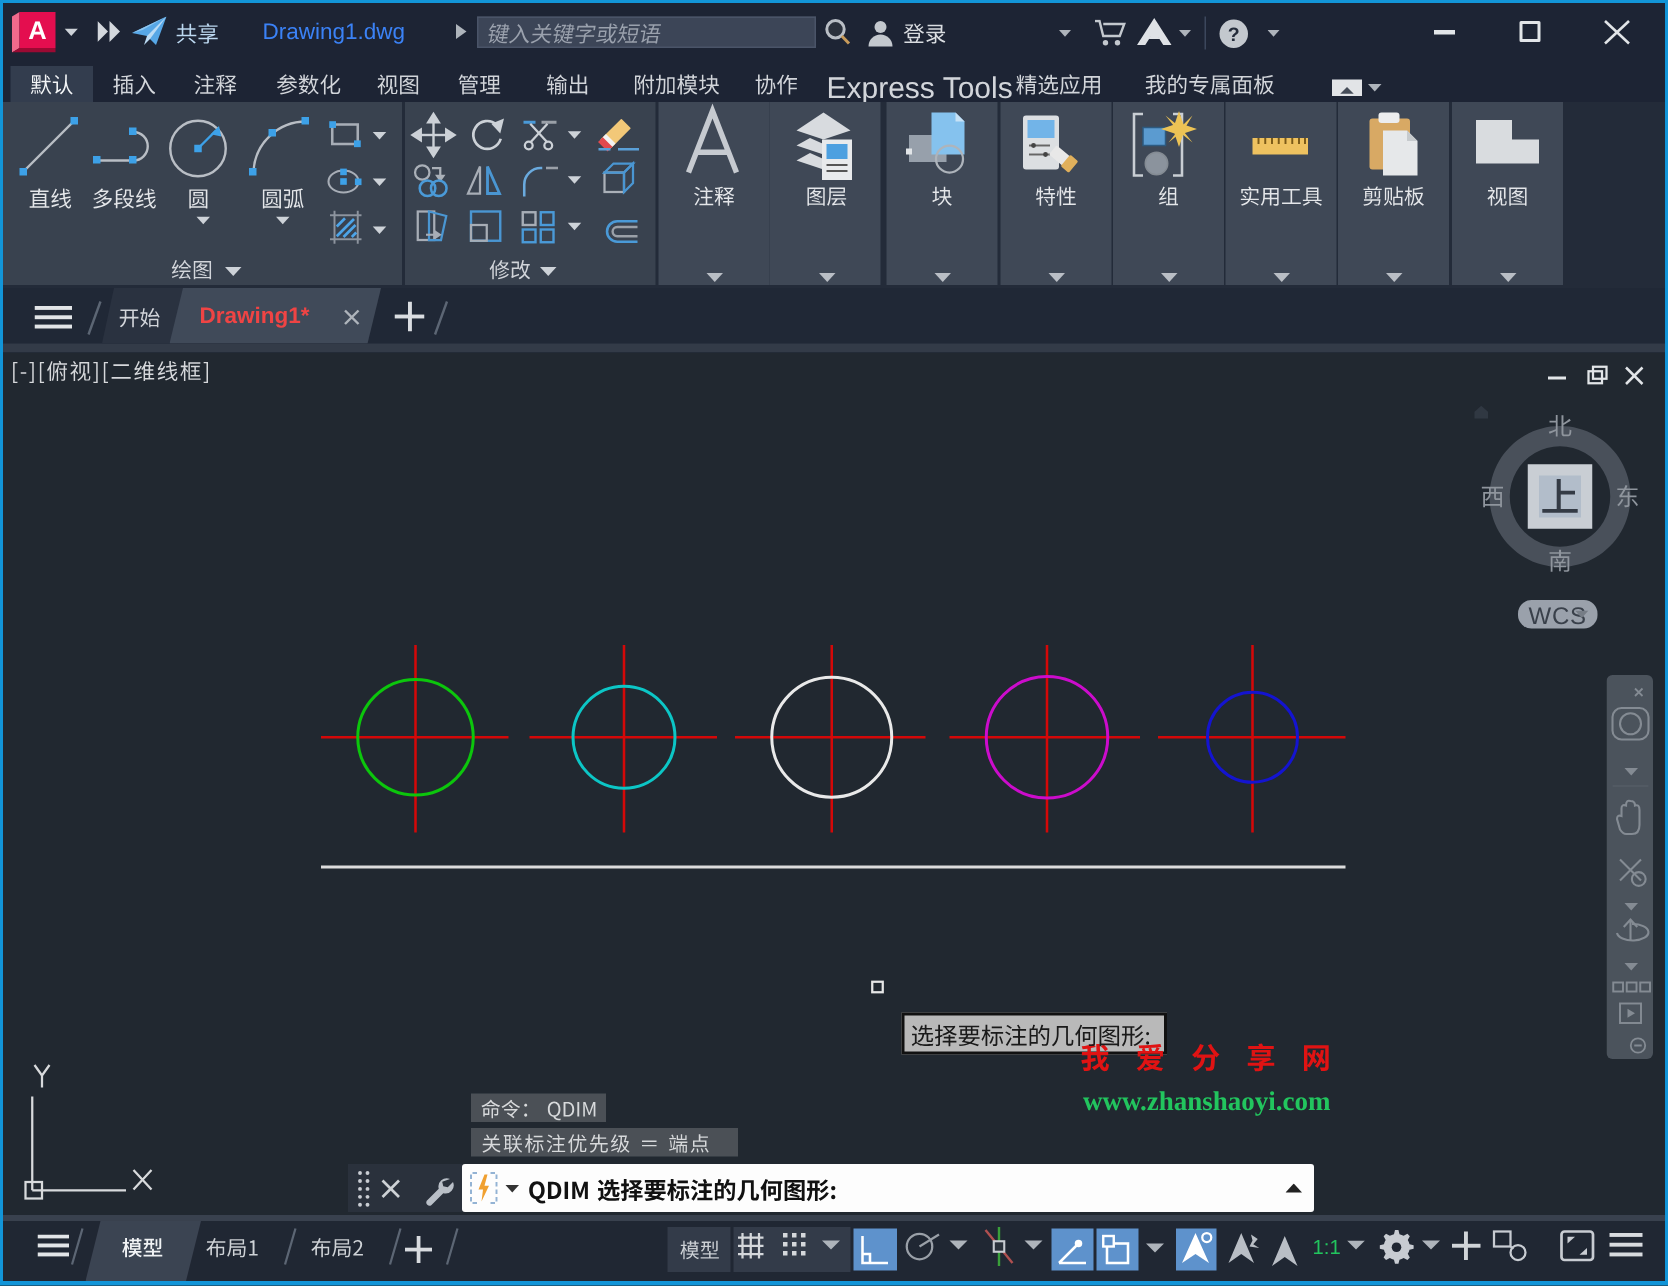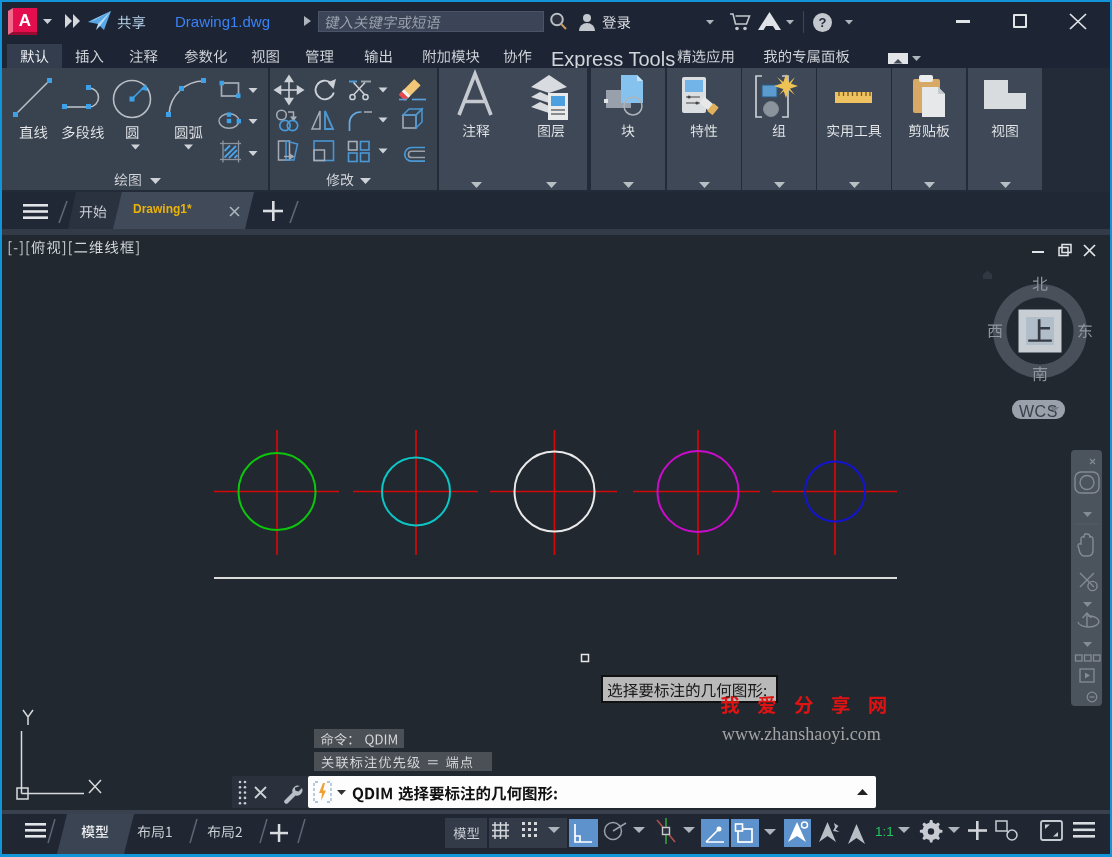--- a/index.html
+++ b/index.html
@@ -388,21 +388,21 @@
   </svg>
 <svg class="a" style="left:68px;top:192px" width="58" height="37">
     <polygon points="8,0 58,0 50,37 0,37" fill="#2a3240"></polygon>
   </svg>
 <svg style="position:absolute;left:79.0px;top:198.8px;overflow:visible;z-index:6" width="28" height="25" viewBox="0 -18.2 28 25.2">
     <path d="M9.1 -9.8V-5.9H5.2V-6.5V-9.8ZM0.7 -5.9V-4.8H4C3.8 -2.9 3.1 -1.1 0.8 0.4C1 0.6 1.4 0.9 1.6 1.2C4.2 -0.5 4.9 -2.6 5.1 -4.8H9.1V1.1H10.2V-4.8H13.3V-5.9H10.2V-9.8H12.9V-10.8H1.2V-9.8H4.1V-6.5L4.1 -5.9Z M20.5 -4.6V1.1H21.4V0.5H25.7V1.1H26.7V-4.6ZM21.4 -0.4V-3.6H25.7V-0.4ZM20 -5.7C20.4 -5.9 21 -5.9 26.2 -6.3C26.4 -6 26.6 -5.6 26.7 -5.3L27.6 -5.8C27.1 -6.9 26.2 -8.5 25.2 -9.7L24.4 -9.3C24.8 -8.7 25.3 -8 25.7 -7.2L21.3 -7C22.2 -8.2 23.1 -9.8 23.9 -11.5L22.8 -11.8C22.1 -10 20.9 -8.1 20.6 -7.6C20.2 -7.1 19.9 -6.8 19.7 -6.7C19.8 -6.4 19.9 -5.9 20 -5.7ZM16.8 -7.9H18.4C18.3 -6.1 17.9 -4.6 17.5 -3.4C17 -3.8 16.5 -4.1 16 -4.5C16.3 -5.5 16.6 -6.7 16.8 -7.9ZM14.9 -4.1C15.6 -3.6 16.4 -3 17 -2.4C16.4 -1.2 15.6 -0.3 14.6 0.3C14.8 0.5 15.1 0.8 15.2 1.1C16.3 0.4 17.1 -0.5 17.8 -1.7C18.3 -1.2 18.8 -0.7 19.1 -0.3L19.7 -1.1C19.4 -1.6 18.9 -2.2 18.2 -2.7C18.9 -4.3 19.3 -6.3 19.4 -8.8L18.8 -8.9L18.7 -8.9H17C17.2 -9.8 17.4 -10.8 17.5 -11.6L16.5 -11.7C16.4 -10.8 16.3 -9.9 16.1 -8.9H14.6V-7.9H15.9C15.6 -6.5 15.2 -5.1 14.9 -4.1Z" fill="#d2d5da"></path>
   </svg>
 <svg class="a" style="left:113px;top:192px" width="141" height="37">
     <polygon points="9,0 141,0 132,37 0,37" fill="#404a59"></polygon>
   </svg>
-<div class="a" style="left:133px;top:202px;font-size:12px;font-weight:bold;color:#eab308;z-index:6">Drawing1*</div>
+<div class="a" style="left:133px;top:202px;font-size:15px;font-weight:bold;color:#ef4444;z-index:6">Drawing1*</div>
 <svg class="a" style="left:229px;top:206px;z-index:6" width="11" height="11">
  <line x1="1" y1="1" x2="10" y2="10" stroke="#aeb4bb" stroke-width="1.6"></line>
     <line x1="10" y1="1" x2="1" y2="10" stroke="#aeb4bb" stroke-width="1.6"></line>
   </svg>
 <svg class="a" style="left:263px;top:201px;z-index:6" width="20" height="20">
  <rect x="9" y="0" width="2.6" height="20" fill="#dadde1"></rect>
     <rect x="0" y="8.7" width="20" height="2.6" fill="#dadde1"></rect>
   </svg>
 <svg class="a" style="left:288px;top:200px" width="12" height="24">
     <line x1="10" y1="1" x2="2" y2="23" stroke="#5c6674" stroke-width="1.6"></line>
@@ -502,21 +502,21 @@
   <path d="M89,780 l12,13 m0,-13 l-12,13"></path>
  </g>
 </svg>
 <div class="a" style="left:601px;top:675px;width:177px;height:28px;background:#b9b9b9;border:2px solid #111;z-index:4"></div>
 <svg style="position:absolute;left:606.0px;top:675.5px;overflow:visible;z-index:5" width="162" height="28" viewBox="0 -20.5 162 28.4">
     <path d="M1 -12.1C1.9 -11.3 3 -10.2 3.4 -9.4L4.4 -10.2C3.9 -10.9 2.8 -12 1.9 -12.7ZM7 -12.8C6.7 -11.4 6 -10 5.2 -9.1C5.4 -8.9 5.9 -8.6 6.2 -8.4C6.5 -8.9 6.9 -9.4 7.2 -10H9.5V-7.7H5.1V-6.7H7.9C7.6 -4.6 7 -3.1 4.6 -2.3C4.9 -2.1 5.2 -1.6 5.4 -1.3C8 -2.4 8.8 -4.2 9.1 -6.7H10.7V-3C10.7 -1.8 11 -1.5 12.2 -1.5C12.4 -1.5 13.5 -1.5 13.7 -1.5C14.7 -1.5 15 -2 15.2 -4C14.8 -4.1 14.3 -4.2 14.1 -4.5C14.1 -2.8 14 -2.6 13.6 -2.6C13.4 -2.6 12.5 -2.6 12.4 -2.6C11.9 -2.6 11.9 -2.6 11.9 -3V-6.7H15V-7.7H10.7V-10H14.4V-11.1H10.7V-13.2H9.5V-11.1H7.7C7.9 -11.5 8 -12.1 8.2 -12.6ZM4 -7.2H0.9V-6.1H2.8V-1.3C2.1 -1 1.4 -0.4 0.7 0.2L1.5 1.3C2.4 0.3 3.3 -0.5 3.8 -0.5C4.2 -0.5 4.7 -0.1 5.3 0.3C6.3 0.9 7.6 1.1 9.5 1.1C11 1.1 13.7 1 14.9 0.9C14.9 0.6 15.1 -0 15.3 -0.3C13.7 -0.2 11.3 -0 9.5 -0C7.8 -0 6.5 -0.1 5.5 -0.7C4.8 -1.2 4.4 -1.5 4 -1.6Z M18.6 -13.3V-10.1H16.5V-9H18.6V-5.6C17.8 -5.4 17 -5.2 16.4 -5L16.7 -3.8L18.6 -4.4V-0.2C18.6 0 18.5 0.1 18.3 0.1C18.1 0.1 17.5 0.1 16.8 0.1C17 0.4 17.1 0.9 17.2 1.2C18.2 1.2 18.8 1.2 19.2 1C19.6 0.8 19.8 0.5 19.8 -0.2V-4.8L21.6 -5.4L21.4 -6.5L19.8 -6V-9H21.6V-10.1H19.8V-13.3ZM28.5 -11.4C27.9 -10.5 27.2 -9.8 26.3 -9.2C25.4 -9.8 24.7 -10.5 24.2 -11.4ZM22.1 -12.4V-11.4H23.1C23.7 -10.3 24.4 -9.4 25.3 -8.6C24.1 -7.9 22.7 -7.3 21.4 -7C21.6 -6.7 21.9 -6.3 22 -6C23.4 -6.4 24.9 -7.1 26.2 -7.9C27.5 -7 28.9 -6.4 30.5 -6C30.6 -6.3 31 -6.7 31.2 -7C29.7 -7.3 28.3 -7.8 27.2 -8.6C28.4 -9.5 29.5 -10.7 30.2 -12.1L29.5 -12.5L29.2 -12.4ZM25.6 -6.5V-5.1H22.4V-4H25.6V-2.4H21.6V-1.3H25.6V1.3H26.8V-1.3H30.9V-2.4H26.8V-4H29.8V-5.1H26.8V-6.5Z M42.2 -3.7C41.7 -2.7 41 -2 40 -1.5C38.9 -1.8 37.7 -2 36.5 -2.2C36.8 -2.7 37.2 -3.1 37.6 -3.7ZM33.5 -10.2V-6.1H37.7C37.5 -5.7 37.2 -5.2 36.9 -4.7H32.5V-3.7H36.2C35.6 -2.9 35.1 -2.2 34.5 -1.6C35.9 -1.3 37.2 -1.1 38.4 -0.8C36.9 -0.2 34.9 0.1 32.5 0.2C32.7 0.5 32.9 0.9 33 1.2C36 1 38.4 0.5 40.1 -0.3C42.2 0.2 43.9 0.7 45.2 1.3L46.2 0.3C44.9 -0.1 43.3 -0.6 41.4 -1.1C42.3 -1.8 43 -2.6 43.5 -3.7H46.6V-4.7H38.3C38.5 -5.1 38.8 -5.5 39 -5.9L38.2 -6.1H45.6V-10.2H41.8V-11.5H46.3V-12.6H32.7V-11.5H37V-10.2ZM38.1 -11.5H40.7V-10.2H38.1ZM34.6 -9.2H37V-7.1H34.6ZM38.1 -9.2H40.7V-7.1H38.1ZM41.8 -9.2H44.5V-7.1H41.8Z M54.8 -12.1V-10.9H61.7V-12.1ZM59.7 -5.1C60.5 -3.6 61.2 -1.5 61.4 -0.3L62.5 -0.6C62.3 -1.9 61.5 -3.9 60.7 -5.5ZM55.2 -5.4C54.7 -3.7 54 -2 53.2 -0.9C53.4 -0.8 53.9 -0.4 54.1 -0.3C55 -1.5 55.8 -3.3 56.2 -5.2ZM54.1 -8.3V-7.2H57.4V-0.3C57.4 -0.1 57.4 -0 57.1 0C56.9 0 56.2 0 55.4 -0C55.5 0.3 55.7 0.9 55.8 1.2C56.9 1.2 57.6 1.2 58 1C58.5 0.8 58.6 0.4 58.6 -0.3V-7.2H62.5V-8.3ZM50.6 -13.3V-9.9H48.2V-8.8H50.3C49.8 -6.9 48.8 -4.6 47.8 -3.4C48 -3.1 48.3 -2.6 48.4 -2.3C49.2 -3.3 50 -5 50.6 -6.7V1.2H51.8V-7C52.3 -6.2 52.9 -5.3 53.2 -4.8L53.9 -5.7C53.6 -6.1 52.2 -7.9 51.8 -8.4V-8.8H53.8V-9.9H51.8V-13.3Z M64.7 -12.2C65.7 -11.7 67 -11 67.7 -10.5L68.4 -11.4C67.7 -11.9 66.4 -12.6 65.3 -13.1ZM63.9 -7.9C64.9 -7.4 66.2 -6.6 66.8 -6.1L67.5 -7.1C66.8 -7.6 65.5 -8.3 64.5 -8.7ZM64.3 0.3 65.3 1.1C66.3 -0.4 67.4 -2.4 68.2 -4L67.3 -4.8C66.4 -3 65.2 -0.9 64.3 0.3ZM71.9 -12.9C72.4 -12.1 72.9 -11 73.2 -10.3L74.3 -10.8C74.1 -11.5 73.5 -12.5 72.9 -13.3ZM68.5 -10.3V-9.1H72.6V-5.6H69.1V-4.4H72.6V-0.4H68V0.8H78.4V-0.4H73.9V-4.4H77.5V-5.6H73.9V-9.1H78V-10.3Z M87.7 -6.7C88.6 -5.5 89.7 -4 90.1 -3L91.2 -3.6C90.6 -4.6 89.5 -6.1 88.6 -7.2ZM82.8 -13.3C82.7 -12.5 82.4 -11.5 82.1 -10.7H80.4V0.9H81.5V-0.4H85.9V-10.7H83.2C83.5 -11.4 83.8 -12.3 84.1 -13.1ZM81.5 -9.7H84.8V-6.3H81.5ZM81.5 -1.5V-5.3H84.8V-1.5ZM88.4 -13.3C87.9 -11.2 87.1 -9 86 -7.6C86.3 -7.4 86.8 -7.1 87 -6.9C87.5 -7.6 88 -8.6 88.5 -9.7H92.5C92.3 -3.3 92.1 -0.9 91.6 -0.4C91.4 -0.2 91.2 -0.1 90.9 -0.1C90.5 -0.1 89.6 -0.1 88.5 -0.2C88.8 0.1 88.9 0.6 88.9 0.9C89.8 1 90.8 1 91.3 1C91.9 0.9 92.2 0.8 92.6 0.3C93.2 -0.5 93.4 -2.9 93.7 -10.2C93.7 -10.3 93.7 -10.8 93.7 -10.8H88.9C89.2 -11.5 89.4 -12.3 89.6 -13.1Z M98.8 -12.4V-7.5C98.8 -5 98.5 -1.8 95.5 0.4C95.7 0.6 96.2 1.1 96.4 1.3C99.6 -1 100 -4.7 100 -7.5V-11.2H105.1V-1.1C105.1 0.5 105.4 0.9 106.6 0.9C106.9 0.9 108.2 0.9 108.4 0.9C109.7 0.9 109.9 -0 110 -2.7C109.7 -2.8 109.2 -3 108.9 -3.3C108.8 -0.9 108.8 -0.3 108.3 -0.3C108 -0.3 107 -0.3 106.8 -0.3C106.4 -0.3 106.3 -0.4 106.3 -1.1V-12.4Z M116 -11.7V-10.6H123.5V-0.4C123.5 -0.1 123.4 0 123 0C122.7 0.1 121.5 0.1 120.3 0C120.4 0.4 120.6 0.9 120.7 1.2C122.2 1.2 123.3 1.2 123.9 1C124.4 0.8 124.6 0.5 124.6 -0.4V-10.6H125.8V-11.7ZM117.6 -7.3H120.3V-4H117.6ZM116.4 -8.4V-1.8H117.6V-2.9H121.4V-8.4ZM114.8 -13.3C114 -10.9 112.6 -8.5 111.2 -7C111.4 -6.7 111.8 -6.1 111.9 -5.8C112.4 -6.4 112.9 -7 113.3 -7.7V1.2H114.5V-9.7C115.1 -10.7 115.5 -11.8 115.9 -12.9Z M132.3 -4.4C133.6 -4.1 135.2 -3.6 136.1 -3.1L136.6 -4C135.7 -4.4 134.1 -4.9 132.8 -5.1ZM130.7 -2.4C132.9 -2.1 135.7 -1.5 137.2 -1L137.7 -1.8C136.2 -2.4 133.4 -3 131.3 -3.2ZM127.7 -12.6V1.3H128.9V0.6H139.7V1.3H140.9V-12.6ZM128.9 -0.5V-11.5H139.7V-0.5ZM132.9 -11.2C132.2 -9.9 130.8 -8.7 129.4 -7.9C129.7 -7.7 130.1 -7.3 130.3 -7.1C130.7 -7.5 131.2 -7.8 131.7 -8.3C132.2 -7.8 132.8 -7.3 133.4 -6.9C132.1 -6.2 130.6 -5.8 129.1 -5.5C129.4 -5.2 129.6 -4.8 129.7 -4.5C131.3 -4.9 132.9 -5.5 134.4 -6.3C135.7 -5.5 137.2 -5 138.7 -4.7C138.9 -5 139.2 -5.4 139.4 -5.6C138 -5.8 136.6 -6.3 135.4 -6.8C136.6 -7.6 137.6 -8.5 138.2 -9.6L137.6 -10L137.4 -9.9H133.3C133.5 -10.2 133.7 -10.5 133.9 -10.8ZM132.4 -8.9 132.5 -9H136.6C136 -8.4 135.2 -7.8 134.4 -7.3C133.6 -7.8 132.9 -8.3 132.4 -8.9Z M155.6 -13C154.6 -11.7 152.8 -10.4 151.3 -9.6C151.6 -9.4 151.9 -9.1 152.1 -8.8C153.7 -9.7 155.5 -11.1 156.7 -12.6ZM156 -8.7C155 -7.3 153.1 -5.9 151.4 -5C151.7 -4.8 152.1 -4.4 152.3 -4.2C154 -5.1 155.9 -6.7 157.1 -8.2ZM156.4 -4.4C155.2 -2.4 153 -0.7 150.6 0.3C150.9 0.6 151.3 1 151.5 1.2C153.9 0.1 156.2 -1.8 157.5 -4ZM148.6 -11.2V-7.1H146V-11.2ZM142.8 -7.1V-6H144.9C144.8 -3.6 144.5 -1.3 142.8 0.6C143.1 0.7 143.5 1.1 143.7 1.4C145.6 -0.7 146 -3.3 146 -6H148.6V1.2H149.8V-6H151.5V-7.1H149.8V-11.2H151.3V-12.3H143.1V-11.2H144.9V-7.1Z M160.2 -6.2C160.8 -6.2 161.2 -6.6 161.2 -7.3C161.2 -7.9 160.8 -8.4 160.2 -8.4C159.6 -8.4 159.2 -7.9 159.2 -7.3C159.2 -6.6 159.6 -6.2 160.2 -6.2ZM160.2 0.2C160.8 0.2 161.2 -0.2 161.2 -0.9C161.2 -1.5 160.8 -2 160.2 -2C159.6 -2 159.2 -1.5 159.2 -0.9C159.2 -0.2 159.6 0.2 160.2 0.2Z" fill="#1a1a1a"></path>
   </svg>
 <svg style="position:absolute;left:720.0px;top:687.1px;overflow:visible;z-index:4" width="185" height="35" viewBox="0 -25.4 185 35.1">
     <path d="M13.7 -14.8C14.8 -13.9 16 -12.5 16.5 -11.6L18.4 -12.9C17.8 -13.8 16.6 -15.1 15.5 -16ZM15.9 -8.2C15.4 -7.2 14.7 -6.3 14 -5.5C13.8 -6.5 13.6 -7.6 13.5 -8.8H18.6V-11H13.2C13.1 -12.8 13 -14.6 13 -16.4H10.6C10.6 -14.6 10.7 -12.8 10.8 -11H7V-13.7C8.2 -13.9 9.3 -14.2 10.3 -14.4L8.7 -16.4C6.7 -15.8 3.6 -15.2 0.9 -14.8C1.1 -14.3 1.4 -13.4 1.5 -12.8C2.5 -12.9 3.6 -13.1 4.7 -13.2V-11H1V-8.8H4.7V-6.2C3.1 -5.9 1.7 -5.7 0.6 -5.5L1.2 -3.2L4.7 -3.8V-1C4.7 -0.7 4.5 -0.6 4.2 -0.6C3.9 -0.6 2.7 -0.6 1.6 -0.6C1.9 0 2.3 1.1 2.4 1.7C4 1.7 5.2 1.7 6 1.3C6.8 0.9 7 0.3 7 -1V-4.3L10.2 -5L10.1 -7.1L7 -6.6V-8.8H11C11.3 -6.9 11.6 -5.1 12 -3.5C10.7 -2.4 9.2 -1.5 7.6 -0.8C8.2 -0.2 8.9 0.5 9.2 1.1C10.5 0.4 11.7 -0.4 12.8 -1.3C13.7 0.6 14.8 1.8 16.2 1.8C18 1.8 18.7 1 19.1 -2.5C18.5 -2.7 17.7 -3.3 17.2 -3.8C17.1 -1.5 16.8 -0.6 16.4 -0.6C15.8 -0.6 15.2 -1.5 14.7 -3C16 -4.3 17.1 -5.7 17.9 -7.3Z M53.5 -16.3C49.7 -15.8 43.9 -15.4 38.9 -15.3C39.1 -14.8 39.3 -14.1 39.3 -13.5L42.3 -13.6L41.1 -13C41.3 -12.6 41.4 -12.1 41.6 -11.7H38.3V-8.1H40V-6.4H42.7C41.8 -3.6 40.2 -1.4 37.6 -0.1C38.1 0.3 38.9 1.2 39.1 1.6C41.1 0.5 42.6 -1.1 43.6 -3.1C44.3 -2.4 45 -1.7 45.9 -1.2C44.6 -0.8 43.3 -0.5 41.9 -0.3C42.3 0.1 42.8 1.1 43 1.6C44.8 1.3 46.5 0.8 48.1 0.1C49.9 0.8 51.9 1.3 54.2 1.6C54.4 1 54.9 0.1 55.3 -0.4C53.5 -0.5 51.8 -0.8 50.3 -1.3C51.5 -2.2 52.5 -3.3 53.2 -4.7L52 -5.5L51.6 -5.5H44.6L44.9 -6.4H53.6V-8.1H55.2V-11.7H51.8L53 -13.6L51.2 -14.1C52.2 -14.2 53.2 -14.3 54.1 -14.4ZM45.5 -13.3 46 -11.7H43.6C43.4 -12.2 43.1 -13 42.9 -13.6C44.2 -13.6 45.6 -13.7 46.9 -13.8ZM48.1 -11.7C47.9 -12.3 47.6 -13.1 47.3 -13.8C48.6 -13.9 49.8 -13.9 50.9 -14.1C50.6 -13.3 50.2 -12.4 49.8 -11.7ZM43.4 -9.6 43.1 -8.4H40.2V-9.8H53.2V-8.4H45.4L45.6 -9.3ZM45.8 -3.5H50C49.4 -3 48.8 -2.5 48.1 -2.1C47.2 -2.5 46.5 -3 45.8 -3.5Z M87.4 -16.4 85.2 -15.5C86.3 -13.4 87.7 -11.2 89.2 -9.4H78.8C80.3 -11.2 81.6 -13.3 82.5 -15.6L80 -16.3C78.9 -13.4 76.9 -10.6 74.6 -9C75.2 -8.6 76.2 -7.6 76.6 -7.1C77 -7.5 77.4 -7.8 77.8 -8.2V-7.1H80.9C80.5 -4.3 79.5 -1.7 75.1 -0.3C75.7 0.2 76.3 1.2 76.6 1.8C81.6 -0.1 82.9 -3.4 83.4 -7.1H87.5C87.3 -3.1 87.1 -1.4 86.7 -1C86.5 -0.8 86.3 -0.7 86 -0.7C85.5 -0.7 84.5 -0.7 83.4 -0.8C83.8 -0.2 84.1 0.8 84.1 1.5C85.3 1.6 86.4 1.6 87.1 1.5C87.8 1.4 88.4 1.2 88.9 0.5C89.6 -0.3 89.8 -2.6 90 -8.4V-8.4C90.4 -8 90.7 -7.7 91.1 -7.3C91.5 -7.9 92.4 -8.9 93 -9.3C90.9 -11 88.6 -13.9 87.4 -16.4Z M116.8 -10.7H124.7V-9.6H116.8ZM114.5 -12.3V-8H127.2V-12.3ZM125.7 -7.2 125 -7.2H113.8V-5.4H121.9C121.1 -5.1 120.3 -4.8 119.5 -4.6L119.5 -3.8H111.9V-1.8H119.5V-0.5C119.5 -0.2 119.3 -0.1 119 -0.1C118.6 -0.1 117.1 -0.1 116 -0.2C116.3 0.4 116.6 1.2 116.8 1.8C118.5 1.8 119.8 1.8 120.7 1.5C121.6 1.2 122 0.7 122 -0.4V-1.8H129.6V-3.8H122.2C124.2 -4.4 126.1 -5.1 127.7 -6L126.2 -7.3ZM119 -16.3C119.2 -15.9 119.3 -15.5 119.4 -15.1H112.2V-13.1H129.3V-15.1H122.1C121.9 -15.6 121.7 -16.2 121.4 -16.7Z M154.2 -6.6C153.7 -4.9 152.9 -3.4 151.8 -2.2V-9.5C152.6 -8.6 153.4 -7.6 154.2 -6.6ZM149.5 -15.5V1.7H151.8V-1.5C152.3 -1.2 152.9 -0.8 153.2 -0.6C154.2 -1.7 155 -3.1 155.7 -4.7C156.1 -4.1 156.5 -3.6 156.8 -3.1L158.2 -4.7C157.8 -5.4 157.2 -6.2 156.5 -7.1C156.9 -8.6 157.2 -10.4 157.5 -12.2L155.4 -12.4C155.3 -11.3 155.1 -10.1 154.8 -9C154.2 -9.8 153.6 -10.5 153 -11.1L151.8 -9.9V-13.3H163.7V-1.1C163.7 -0.7 163.5 -0.6 163.2 -0.6C162.7 -0.6 161.3 -0.6 160.1 -0.7C160.4 -0 160.8 1.1 160.9 1.7C162.8 1.7 164 1.7 164.9 1.3C165.7 0.9 166 0.2 166 -1.1V-15.5ZM157.2 -9.7C158 -8.8 158.8 -7.8 159.6 -6.7C158.9 -4.6 158 -2.9 156.6 -1.6C157.1 -1.4 158 -0.7 158.4 -0.4C159.5 -1.5 160.4 -3 161 -4.6C161.5 -3.9 161.9 -3.2 162.1 -2.6L163.7 -4.1C163.3 -5 162.6 -6 161.8 -7.1C162.3 -8.6 162.6 -10.4 162.8 -12.2L160.7 -12.4C160.6 -11.3 160.4 -10.2 160.2 -9.2C159.7 -9.8 159.1 -10.5 158.6 -11Z" fill="#e01313"></path>
   </svg>
-<div class="a" style="left:722px;top:724px;font-size:18px;font-weight:normal;color:#a3a3a3;font-family:'Liberation Serif',serif;z-index:4">www.zhanshaoyi.com</div>
+<div class="a" style="left:722px;top:724px;font-size:18px;font-weight:bold;color:#22c55e;font-family:'Liberation Serif',serif;z-index:4">www.zhanshaoyi.com</div>
 <div class="a" style="left:314px;top:729px;width:90px;height:19px;background:#4b5056;z-index:3"></div>
 <svg style="position:absolute;left:320.0px;top:726.5px;overflow:visible;z-index:4" width="79" height="24" viewBox="0 -17.6 79 24.3">
     <path d="M6.8 -11.5C5.5 -9.7 3 -8 0.5 -7.3C0.7 -7 0.9 -6.6 1.1 -6.3C2 -6.7 3.1 -7.1 4 -7.7V-6.9H9.4V-7.8C10.3 -7.2 11.3 -6.7 12.3 -6.4C12.5 -6.7 12.8 -7.1 13.1 -7.4C10.9 -7.9 8.6 -9.2 7.4 -10.6L7.6 -10.9ZM4.1 -7.8C5.1 -8.4 6 -9.1 6.8 -9.9C7.5 -9.1 8.4 -8.4 9.4 -7.8ZM1.7 -5.7V0H2.7V-1.1H5.8V-5.7ZM2.7 -4.8H4.9V-2H2.7ZM7.3 -5.7V1.1H8.3V-4.8H10.9V-1.9C10.9 -1.8 10.8 -1.7 10.6 -1.7C10.4 -1.7 9.8 -1.7 9 -1.7C9.1 -1.4 9.3 -1.1 9.3 -0.8C10.3 -0.8 11 -0.8 11.4 -0.9C11.7 -1.1 11.8 -1.4 11.8 -1.9V-5.7Z M18.9 -7.5C19.7 -6.9 20.5 -6 21 -5.5L21.7 -6.1C21.3 -6.7 20.4 -7.5 19.6 -8.1ZM15.8 -5.1V-4.1H23.1C22.3 -3.3 21.3 -2.3 20.4 -1.5C19.7 -1.9 19 -2.4 18.4 -2.8L17.6 -2C19.1 -1.1 21.1 0.3 22 1.1L22.8 0.3C22.4 -0 21.9 -0.5 21.3 -0.9C22.6 -2.2 24 -3.6 25.1 -4.7L24.3 -5.2L24.1 -5.1ZM20.4 -11.4C19 -9.5 16.4 -7.7 14 -6.6C14.3 -6.4 14.6 -6 14.7 -5.8C16.7 -6.7 18.8 -8.1 20.3 -9.7C21.8 -8.2 24.1 -6.6 25.9 -5.8C26.1 -6.1 26.4 -6.5 26.6 -6.7C24.7 -7.5 22.3 -9 20.9 -10.4L21.3 -10.9Z M30.4 -6.6C30.9 -6.6 31.4 -7 31.4 -7.6C31.4 -8.2 30.9 -8.6 30.4 -8.6C29.8 -8.6 29.3 -8.2 29.3 -7.6C29.3 -7 29.8 -6.6 30.4 -6.6ZM30.4 0.1C30.9 0.1 31.4 -0.4 31.4 -1C31.4 -1.6 30.9 -2 30.4 -2C29.8 -2 29.3 -1.6 29.3 -1C29.3 -0.4 29.8 0.1 30.4 0.1Z M49.6 -0.9C47.8 -0.9 46.6 -2.5 46.6 -5C46.6 -7.5 47.8 -9 49.6 -9C51.3 -9 52.5 -7.5 52.5 -5C52.5 -2.5 51.3 -0.9 49.6 -0.9ZM52.6 2.5C53.2 2.5 53.7 2.4 54 2.3L53.8 1.3C53.5 1.4 53.2 1.4 52.7 1.4C51.7 1.4 50.7 1 50.3 0.1C52.4 -0.2 53.8 -2.1 53.8 -5C53.8 -8.2 52 -10.1 49.6 -10.1C47.1 -10.1 45.3 -8.2 45.3 -5C45.3 -2.1 46.8 -0.2 49 0.1C49.5 1.5 50.8 2.5 52.6 2.5Z M55.9 0H58.5C61.4 0 63.1 -1.8 63.1 -5C63.1 -8.1 61.4 -9.9 58.4 -9.9H55.9ZM57.2 -1V-8.9H58.3C60.6 -8.9 61.8 -7.5 61.8 -5C61.8 -2.5 60.6 -1 58.3 -1Z M65.2 0H66.5V-9.9H65.2Z M69.2 0H70.3V-5.5C70.3 -6.3 70.2 -7.5 70.1 -8.4H70.2L71 -6.1L72.9 -1H73.7L75.6 -6.1L76.4 -8.4H76.4C76.3 -7.5 76.2 -6.3 76.2 -5.5V0H77.4V-9.9H75.9L74 -4.6C73.8 -3.9 73.6 -3.2 73.3 -2.5H73.3C73 -3.2 72.8 -3.9 72.6 -4.6L70.7 -9.9H69.2Z" fill="#d7d9db"></path>
   </svg>
 <div class="a" style="left:314px;top:752px;width:178px;height:19px;background:#4b5056;z-index:3"></div>
 <svg style="position:absolute;left:320.0px;top:749.5px;overflow:visible;z-index:4" width="155" height="24" viewBox="0 -17.6 155 24.3">
     <path d="M3 -10.8C3.6 -10.1 4.1 -9.1 4.4 -8.5H1.7V-7.5H6.2V-5.8C6.2 -5.6 6.2 -5.3 6.2 -5H0.9V-4H6C5.6 -2.6 4.3 -1 0.6 0.2C0.9 0.4 1.3 0.8 1.4 1.1C4.9 -0.1 6.3 -1.7 7 -3.3C8.1 -1.2 9.8 0.3 12.2 1C12.4 0.7 12.7 0.2 13 0C10.5 -0.6 8.6 -2.1 7.6 -4H12.6V-5H7.3L7.4 -5.8V-7.5H11.9V-8.5H9.2C9.7 -9.2 10.2 -10.1 10.7 -10.9L9.6 -11.3C9.3 -10.4 8.6 -9.3 8.1 -8.5H4.4L5.3 -9C5 -9.6 4.5 -10.5 3.9 -11.2Z M21 -10.7C21.6 -10.1 22.1 -9.2 22.4 -8.6L23.2 -9.1C23 -9.7 22.4 -10.5 21.9 -11.1ZM25.4 -11.1C25.1 -10.3 24.5 -9.2 24 -8.5H20.6V-7.6H23.1V-6L23.1 -5.1H20.3V-4.2H23C22.7 -2.7 22 -0.9 19.8 0.5C20 0.6 20.4 1 20.6 1.2C22.3 0 23.2 -1.4 23.6 -2.7C24.3 -1 25.4 0.3 26.9 1.1C27 0.8 27.3 0.4 27.5 0.2C25.8 -0.5 24.6 -2.2 24 -4.2H27.4V-5.1H24.1L24.1 -6V-7.6H26.9V-8.5H25C25.5 -9.2 26 -10 26.5 -10.8ZM15 -1.8 15.2 -0.9 18.7 -1.5V1.1H19.6V-1.6L20.7 -1.8L20.7 -2.7L19.6 -2.5V-9.8H20.2V-10.8H15.1V-9.8H15.9V-1.9ZM16.8 -9.8H18.7V-7.9H16.8ZM16.8 -7.1H18.7V-5.1H16.8ZM16.8 -4.3H18.7V-2.4L16.8 -2.1Z M35.3 -10.3V-9.4H41.2V-10.3ZM39.5 -4.4C40.2 -3 40.8 -1.3 41 -0.2L41.9 -0.6C41.7 -1.6 41 -3.3 40.4 -4.7ZM35.6 -4.6C35.3 -3.2 34.7 -1.7 33.9 -0.8C34.1 -0.7 34.5 -0.4 34.7 -0.2C35.5 -1.3 36.1 -2.8 36.6 -4.4ZM34.7 -7.1V-6.1H37.6V-0.2C37.6 -0.1 37.5 -0 37.3 0C37.2 0 36.5 0 35.8 -0C36 0.3 36.1 0.7 36.1 1C37.1 1 37.7 1 38.1 0.8C38.5 0.7 38.6 0.4 38.6 -0.2V-6.1H41.9V-7.1ZM31.7 -11.3V-8.5H29.7V-7.5H31.5C31.1 -5.9 30.2 -3.9 29.3 -2.9C29.5 -2.6 29.8 -2.2 29.9 -2C30.6 -2.8 31.2 -4.2 31.7 -5.7V1.1H32.7V-6C33.2 -5.3 33.7 -4.5 34 -4.1L34.6 -4.9C34.3 -5.2 33.1 -6.7 32.7 -7.2V-7.5H34.5V-8.5H32.7V-11.3Z M44.8 -10.4C45.6 -10 46.8 -9.4 47.3 -8.9L47.9 -9.8C47.3 -10.2 46.2 -10.8 45.3 -11.2ZM44.1 -6.7C44.9 -6.3 46 -5.7 46.6 -5.2L47.1 -6.1C46.6 -6.5 45.4 -7.1 44.6 -7.5ZM44.5 0.2 45.3 0.9C46.1 -0.3 47.1 -2 47.8 -3.4L47 -4.1C46.3 -2.6 45.2 -0.8 44.5 0.2ZM50.9 -11.1C51.4 -10.4 51.8 -9.4 52 -8.8L53 -9.2C52.8 -9.8 52.3 -10.7 51.8 -11.4ZM48 -8.8V-7.8H51.6V-4.8H48.5V-3.8H51.6V-0.3H47.6V0.7H56.5V-0.3H52.6V-3.8H55.7V-4.8H52.6V-7.8H56.2V-8.8Z M66.6 -6.1V-0.7C66.6 0.4 66.9 0.7 67.9 0.7C68.2 0.7 69.3 0.7 69.5 0.7C70.5 0.7 70.8 0.1 70.9 -1.9C70.6 -2 70.2 -2.1 70 -2.3C69.9 -0.5 69.9 -0.2 69.4 -0.2C69.2 -0.2 68.3 -0.2 68.1 -0.2C67.7 -0.2 67.6 -0.3 67.6 -0.7V-6.1ZM67.4 -10.5C68.1 -9.9 68.9 -9 69.3 -8.4L70 -9C69.6 -9.5 68.8 -10.4 68.1 -11ZM65 -11.2C65 -10.2 65 -9.1 65 -8.1H61.9V-7.2H64.9C64.7 -4.1 64 -1.3 61.7 0.3C62 0.5 62.3 0.8 62.5 1C64.9 -0.8 65.7 -3.8 65.9 -7.2H70.8V-8.1H66C66 -9.2 66 -10.2 66 -11.2ZM61.7 -11.3C60.9 -9.3 59.8 -7.2 58.5 -5.9C58.7 -5.7 59 -5.2 59.1 -4.9C59.5 -5.3 59.9 -5.8 60.2 -6.4V1.1H61.2V-7.9C61.8 -8.9 62.2 -10 62.6 -11Z M78.7 -11.3V-9.2H76.3C76.5 -9.8 76.7 -10.3 76.8 -10.8L75.8 -11C75.5 -9.6 74.8 -7.8 73.9 -6.7C74.1 -6.6 74.5 -6.3 74.8 -6.2C75.2 -6.8 75.6 -7.5 76 -8.3H78.7V-5.5H73.3V-4.5H76.8C76.6 -2.3 76 -0.6 73.1 0.3C73.4 0.5 73.7 0.9 73.8 1.1C76.9 0.1 77.6 -1.9 77.9 -4.5H80.5V-0.6C80.5 0.5 80.8 0.9 82 0.9C82.2 0.9 83.6 0.9 83.9 0.9C85 0.9 85.3 0.3 85.4 -1.7C85.1 -1.8 84.7 -2 84.4 -2.1C84.4 -0.4 84.3 -0.1 83.8 -0.1C83.5 -0.1 82.3 -0.1 82.1 -0.1C81.6 -0.1 81.5 -0.2 81.5 -0.6V-4.5H85.2V-5.5H79.8V-8.3H84.2V-9.2H79.8V-11.3Z M87.6 -0.8 87.8 0.2C89.1 -0.2 90.8 -0.9 92.4 -1.5L92.2 -2.4C90.5 -1.8 88.7 -1.1 87.6 -0.8ZM92.4 -10.5V-9.5H93.9C93.8 -5.2 93.3 -1.7 91.4 0.5C91.7 0.6 92.2 0.9 92.3 1.1C93.5 -0.4 94.1 -2.4 94.5 -4.8C95 -3.7 95.5 -2.7 96.2 -1.8C95.4 -0.9 94.4 -0.2 93.3 0.3C93.6 0.5 93.9 0.9 94.1 1.1C95.1 0.6 96 -0.1 96.8 -1C97.5 -0.1 98.4 0.6 99.4 1.1C99.5 0.8 99.8 0.4 100 0.2C99.1 -0.2 98.2 -0.9 97.4 -1.8C98.4 -3 99.1 -4.6 99.5 -6.6L98.9 -6.8L98.7 -6.8H97.3C97.6 -7.9 98 -9.3 98.3 -10.5ZM94.9 -9.5H97.1C96.7 -8.2 96.3 -6.8 96 -5.9H98.3C98 -4.6 97.5 -3.5 96.8 -2.5C95.9 -3.8 95.2 -5.2 94.7 -6.7C94.8 -7.6 94.9 -8.5 94.9 -9.5ZM87.7 -5.7C87.9 -5.8 88.3 -5.9 90 -6.1C89.4 -5.2 88.8 -4.5 88.6 -4.2C88.1 -3.7 87.8 -3.4 87.5 -3.3C87.6 -3.1 87.8 -2.6 87.8 -2.4C88.1 -2.6 88.6 -2.8 92.2 -3.9C92.1 -4.1 92.1 -4.5 92.1 -4.7L89.5 -4C90.5 -5.2 91.5 -6.6 92.3 -8L91.5 -8.5C91.2 -8 90.9 -7.5 90.6 -7L88.8 -6.8C89.6 -8 90.4 -9.5 91.1 -10.9L90.1 -11.4C89.6 -9.7 88.5 -8 88.2 -7.5C87.9 -7 87.7 -6.7 87.4 -6.7C87.5 -6.4 87.7 -5.9 87.7 -5.7Z M118.2 -7.1H108.4V-6.2H118.2ZM108.4 -4.1V-3.2H118.2V-4.1Z M126.8 -8.8V-7.9H131.3V-8.8ZM127.2 -7.1C127.5 -5.5 127.7 -3.6 127.8 -2.2L128.6 -2.4C128.6 -3.7 128.3 -5.7 128 -7.2ZM128.1 -10.9C128.5 -10.3 128.9 -9.5 129 -8.9L129.9 -9.2C129.7 -9.8 129.4 -10.6 129 -11.2ZM131.6 -4.3V1.1H132.5V-3.4H133.7V0.9H134.5V-3.4H135.8V0.9H136.6V-3.4H137.8V0.1C137.8 0.3 137.8 0.3 137.7 0.3C137.5 0.3 137.2 0.3 136.8 0.3C136.9 0.5 137.1 0.9 137.1 1.1C137.7 1.1 138.1 1.1 138.4 0.9C138.7 0.8 138.7 0.6 138.7 0.1V-4.3H135.2L135.6 -5.5H139V-6.5H131.2V-5.5H134.5C134.4 -5.1 134.3 -4.7 134.2 -4.3ZM131.8 -10.7V-7.5H138.5V-10.7H137.6V-8.3H135.5V-11.3H134.6V-8.3H132.7V-10.7ZM130 -7.3C129.9 -5.7 129.5 -3.3 129.2 -1.8C128.3 -1.6 127.4 -1.4 126.7 -1.3L126.9 -0.3C128.2 -0.6 129.8 -1 131.4 -1.4L131.3 -2.4L130 -2C130.3 -3.5 130.7 -5.6 130.9 -7.2Z M143.8 -6.3H150.9V-3.9H143.8ZM145.2 -1.7C145.4 -0.9 145.5 0.3 145.5 1L146.5 0.8C146.5 0.2 146.4 -0.9 146.1 -1.8ZM148 -1.7C148.4 -0.9 148.8 0.3 148.9 0.9L149.9 0.7C149.8 0 149.3 -1.1 148.9 -1.9ZM150.7 -1.8C151.4 -1 152.2 0.2 152.5 1L153.4 0.6C153.1 -0.2 152.3 -1.3 151.6 -2.2ZM143 -2.1C142.6 -1.1 141.9 0 141.2 0.6L142.1 1.1C142.8 0.4 143.5 -0.8 143.9 -1.8ZM142.8 -7.2V-2.9H151.9V-7.2H147.8V-9H152.9V-9.9H147.8V-11.3H146.7V-7.2Z" fill="#d7d9db"></path>
   </svg>
 <div class="a" style="left:232px;top:776px;width:76px;height:32px;background:#2a313c;z-index:3"></div>
 <svg class="a" style="left:238px;top:780px;z-index:4" width="10" height="25">

